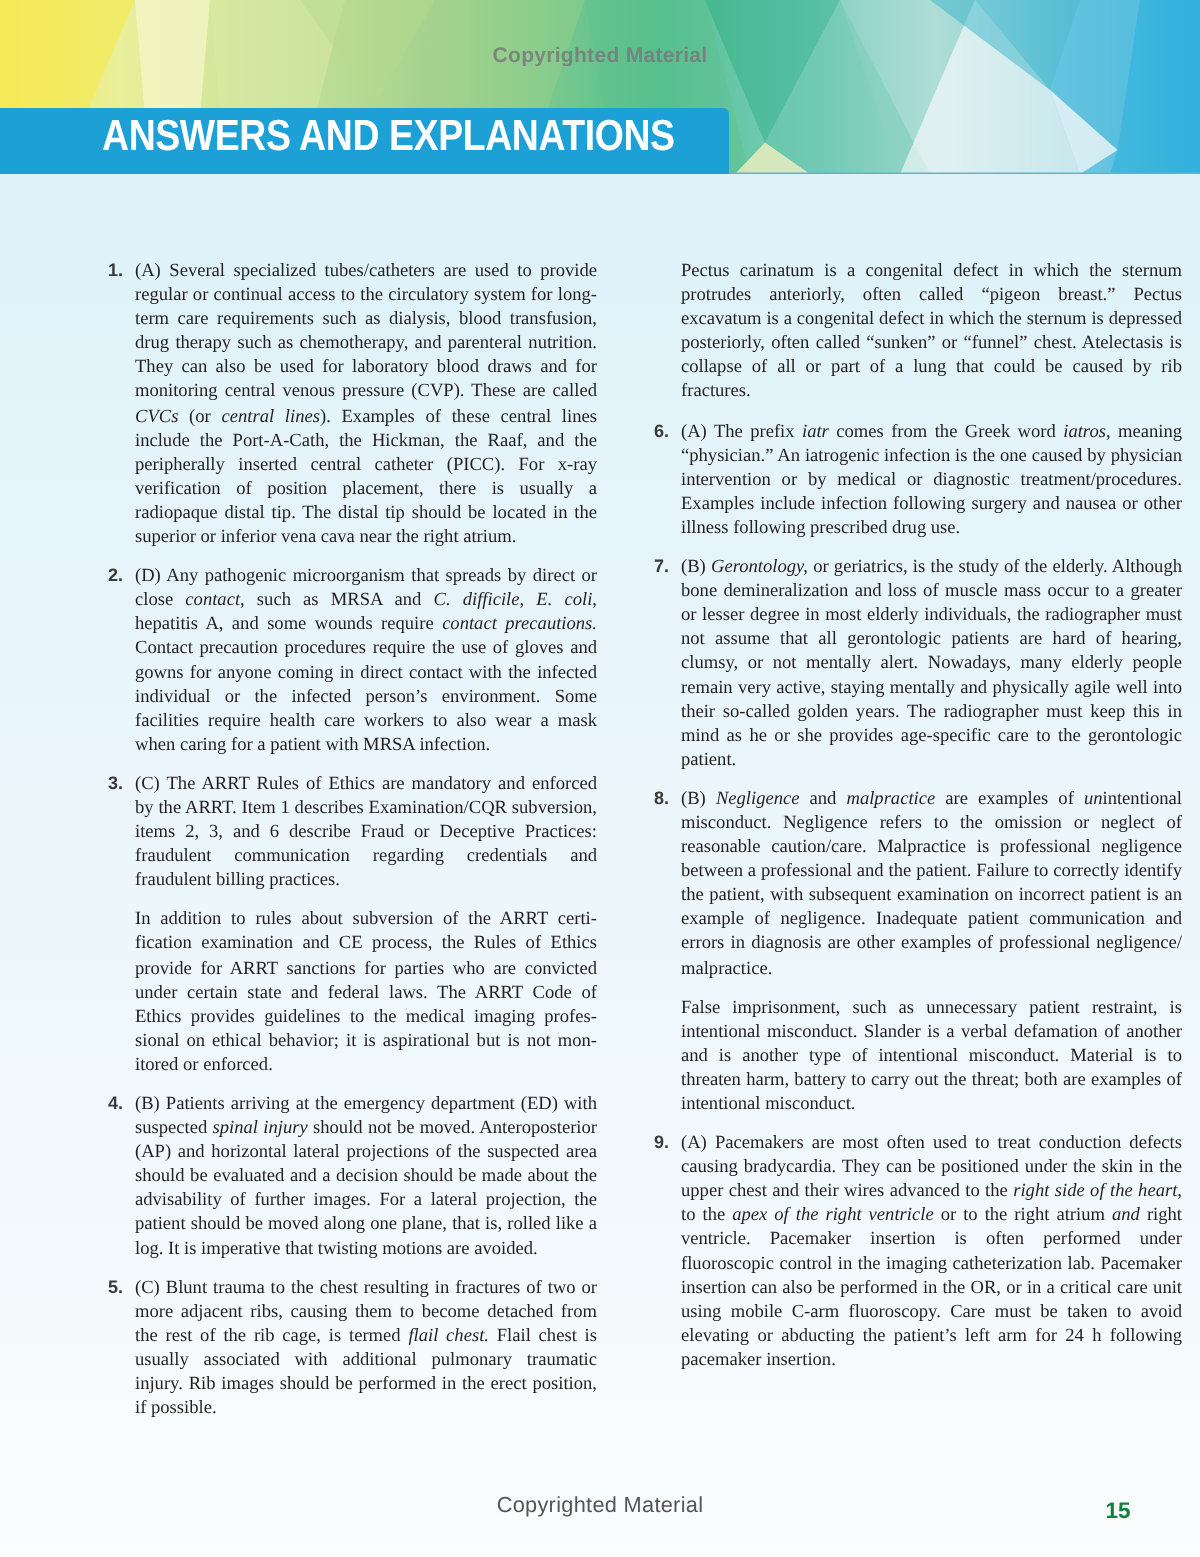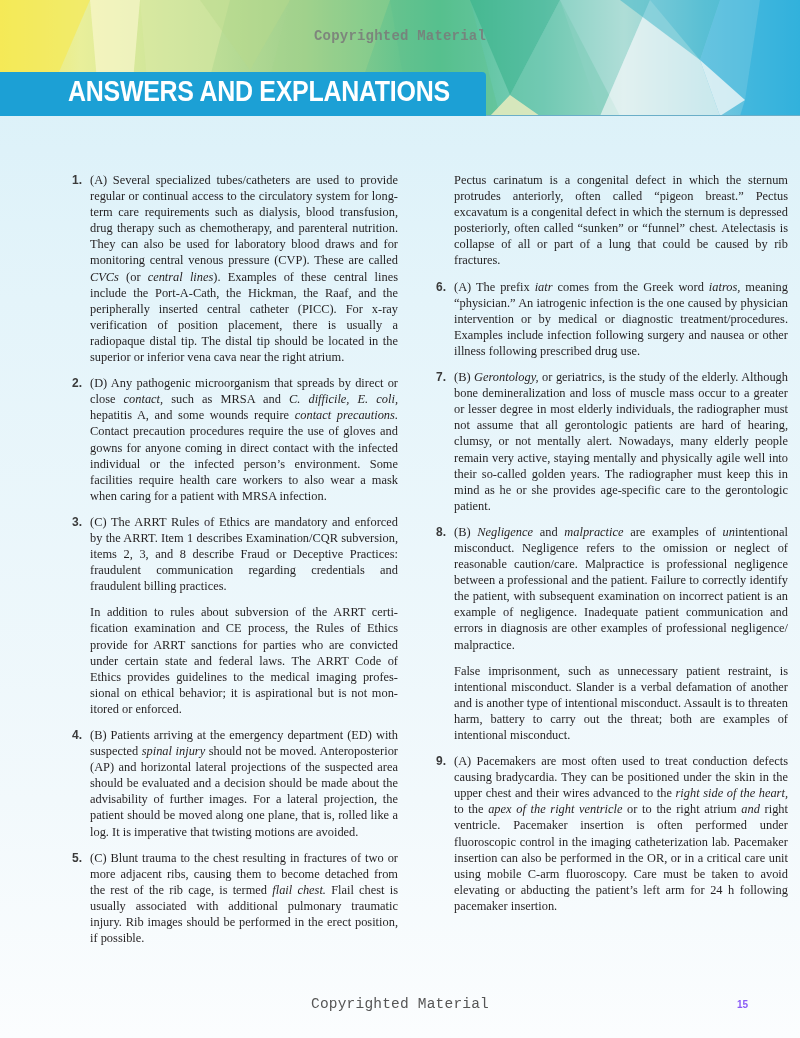--- a/index.html
+++ b/index.html
@@ -13,21 +13,21 @@
     .banner {
       position: absolute; left: 0; top: 0; width: 800px; height: 116px; overflow: hidden;
       background: linear-gradient(90deg, #f3e85a 0%, #e9ef9a 10%, #c9e39a 22%, #9fd08d 38%, #4fbf8e 55%, #7fcfc0 68%, #cfe9ea 78%, #7ccbe0 88%, #3bb4dc 100%);
     }
     .banner svg { position: absolute; left: 0; top: 0; }
     .banner-rule {
       position: absolute; left: 0; top: 115px; width: 800px; height: 1px; background: #6aaec8;
     }
     .watermark {
       position: absolute; left: 0; width: 800px; text-align: center;
-      font-family: Liberation Mono, monospace; font-weight: bold;
+      font-family: Liberation Sans, sans-serif; font-weight: bold;
       font-size: 14px; color: #7a7a7a; letter-spacing: 0.2px;
     }
     .wm-top { top: 28px; opacity: 0.85; }
     .wm-bottom { top: 996px; font-weight: normal; color: #555; font-size: 14.5px; }
     .title-tab {
       position: absolute; left: 0; top: 72px; width: 486px; height: 44px;
       background: #1ca0d5; border-top-right-radius: 4px;
     }
     .title-text {
       position: absolute; left: 68px; top: 75px;
@@ -45,21 +45,21 @@
     .item { position: relative; padding-left: 18px; margin-bottom: 10px; }
     .para { padding-left: 18px; margin-bottom: 10px; }
     .num {
       position: absolute; left: 0; top: 0;
       font-family: "Liberation Sans", "DejaVu Sans", sans-serif; font-weight: bold;
       font-size: 12px; color: #3a3a3a;
     }
     .page-number {
       position: absolute; left: 737px; top: 999px;
       font-family: "Liberation Sans", "DejaVu Sans", sans-serif; font-weight: bold;
-      font-size: 10px; color: #8b5cf6;
+      font-size: 15px; color: #15803d;
     }
     em { font-style: italic; }
   </style>
 </head>
 <body>
 
 <div class="banner">
   <svg width="800" height="116" viewBox="0 0 800 116">
     <polygon points="0,0 90,0 40,116 0,116" fill="#f5ea56" opacity="0.7"></polygon>
     <polygon points="90,0 140,0 130,116 100,116" fill="#fbf7d0" opacity="0.65"></polygon>
@@ -86,41 +86,41 @@
 <h1 class="title-text">ANSWERS AND EXPLANATIONS</h1>
 
 <div class="column col-left" id="col-left">
     <div>
       <p class="item"><span class="num">1.</span><span>(A)</span><span> Several specialized tubes/catheters are used to pro­vide regular or continual access to the circulatory system for long-term care requirements such as dialysis, blood transfusion, drug therapy such as chemotherapy, and parenteral nutrition. They can also be used for laboratory blood draws and for monitoring central venous pressure (CVP). These are called </span><em>CVCs</em><span> (or </span><em>central lines</em><span>). Exam­ples of these central lines include the Port-A-Cath, the Hickman, the Raaf, and the peripherally inserted central catheter (PICC). For x-ray verification of position place­ment, there is usually a radiopaque distal tip. The distal tip should be located in the superior or inferior vena cava near the right atrium.</span></p>
     </div>
     <div>
       <p class="item"><span class="num">2.</span><span>(D)</span><span> Any pathogenic microorganism that spreads by direct or close </span><em>contact,</em><span> such as MRSA and </span><em>C. difficile, E. coli,</em><span> hepatitis A, and some wounds require </span><em>contact pre­cautions.</em><span> Contact precaution procedures require the use of gloves and gowns for anyone coming in direct contact with the infected individual or the infected person’s envi­ronment. Some facilities require health care workers to also wear a mask when caring for a patient with MRSA infection.</span></p>
     </div>
     <div>
-      <p class="item"><span class="num">3.</span><span>(C)</span><span> The ARRT Rules of Ethics are mandatory and enforced by the ARRT. Item 1 describes Examination/CQR subver­sion, items 2, 3, and 8 describe Fraud or Deceptive Prac­tices: fraudulent communication regarding credentials and fraudulent billing practices.</span></p>
+      <p class="item"><span class="num">3.</span><span>(C)</span><span> The ARRT Rules of Ethics are mandatory and enforced by the ARRT. Item 1 describes Examination/CQR subver­sion, items 2, 3, and 6 describe Fraud or Deceptive Prac­tices: fraudulent communication regarding credentials and fraudulent billing practices.</span></p>
       <p class="para">In addition to rules about subversion of the ARRT certi­fication examination and CE process, the Rules of Ethics provide for ARRT sanctions for parties who are convicted under certain state and federal laws. The ARRT Code of Ethics provides guidelines to the medical imaging profes­sional on ethical behavior; it is aspirational but is not mon­itored or enforced.</p>
     </div>
     <div>
       <p class="item"><span class="num">4.</span><span>(B)</span><span> Patients arriving at the emergency department (ED) with suspected </span><em>spinal injury</em><span> should not be moved. Antero­posterior (AP) and horizontal lateral projections of the suspected area should be evaluated and a decision should be made about the advisability of further images. For a lateral projection, the patient should be moved along one plane, that is, rolled like a log. It is imperative that twisting motions are avoided.</span></p>
     </div>
     <div>
       <p class="item"><span class="num">5.</span><span>(C)</span><span> Blunt trauma to the chest resulting in fractures of two or more adjacent ribs, causing them to become detached from the rest of the rib cage, is termed </span><em>flail chest.</em><span> Flail chest is usually associated with additional pulmonary traumatic injury. Rib images should be performed in the erect posi­tion, if possible.</span></p>
     </div>
   </div>
 <div class="column col-right" id="col-right">
   <p class="para" style="padding-left:18px">Pectus carinatum is a congenital defect in which the ster­num protrudes anteriorly, often called “pigeon breast.” Pectus excavatum is a congenital defect in which the ster­num is depressed posteriorly, often called “sunken” or “funnel” chest. Atelectasis is collapse of all or part of a lung that could be caused by rib fractures.</p>
 <div>
       <p class="item"><span class="num">6.</span><span>(A)</span><span> The prefix </span><em>iatr</em><span> comes from the Greek word </span><em>iatros,</em><span> meaning “physician.” An iatrogenic infection is the one caused by physician intervention or by medical or diag­nostic treatment/procedures. Examples include infection following surgery and nausea or other illness following prescribed drug use.</span></p>
     </div>
     <div>
       <p class="item"><span class="num">7.</span><span>(B)</span><span> </span><em>Gerontology,</em><span> or geriatrics, is the study of the elderly. Although bone demineralization and loss of muscle mass occur to a greater or lesser degree in most elderly individu­als, the radiographer must not assume that all gerontologic patients are hard of hearing, clumsy, or not mentally alert. Nowadays, many elderly people remain very active, stay­ing mentally and physically agile well into their so-called golden years. The radiographer must keep this in mind as he or she provides age-specific care to the gerontologic patient.</span></p>
     </div>
     <div>
       <p class="item"><span class="num">8.</span><span>(B)</span><span> </span><em>Negligence</em><span> and </span><em>malpractice</em><span> are examples of </span><em>un</em><span>inten­tional misconduct. Negligence refers to the omission or neglect of reasonable caution/care. Malpractice is profes­sional negligence between a professional and the patient. Failure to correctly identify the patient, with subsequent examination on incorrect patient is an example of negli­gence. Inadequate patient communication and errors in diagnosis are other examples of professional negligence/ malpractice.</span></p>
-      <p class="para">False imprisonment, such as unnecessary patient restraint, is intentional misconduct. Slander is a verbal defamation of another and is another type of intentional misconduct. Assault is to threaten harm, battery to carry out the threat; both are examples of intentional misconduct.</p>
+      <p class="para">False imprisonment, such as unnecessary patient restraint, is intentional misconduct. Slander is a verbal defamation of another and is another type of intentional misconduct. Material is to threaten harm, battery to carry out the threat; both are examples of intentional misconduct.</p>
     </div>
     <div>
       <p class="item"><span class="num">9.</span><span>(A)</span><span> Pacemakers are most often used to treat conduction defects causing bradycardia. They can be positioned under the skin in the upper chest and their wires advanced to the </span><em>right side of the heart,</em><span> to the </span><em>apex of the right ventricle</em><span> or to the right atrium </span><em>and</em><span> right ventricle. Pacemaker inser­tion is often performed under fluoroscopic control in the imaging catheterization lab. Pacemaker insertion can also be performed in the OR, or in a critical care unit using mobile C-arm fluoroscopy. Care must be taken to avoid elevating or abducting the patient’s left arm for 24 h fol­lowing pacemaker insertion.</span></p>
     </div>
   </div>
 
 <div class="watermark wm-bottom">Copyrighted Material</div>
 <div class="page-number">15</div>
 
 </body></html>

